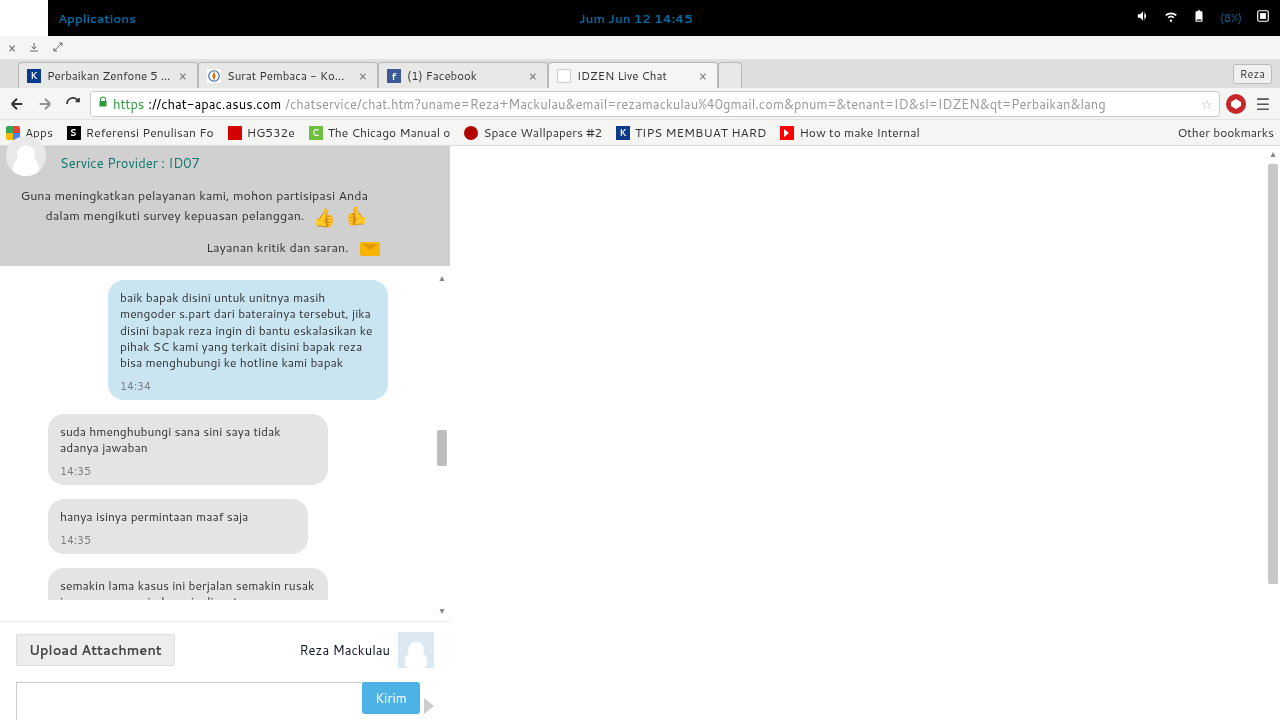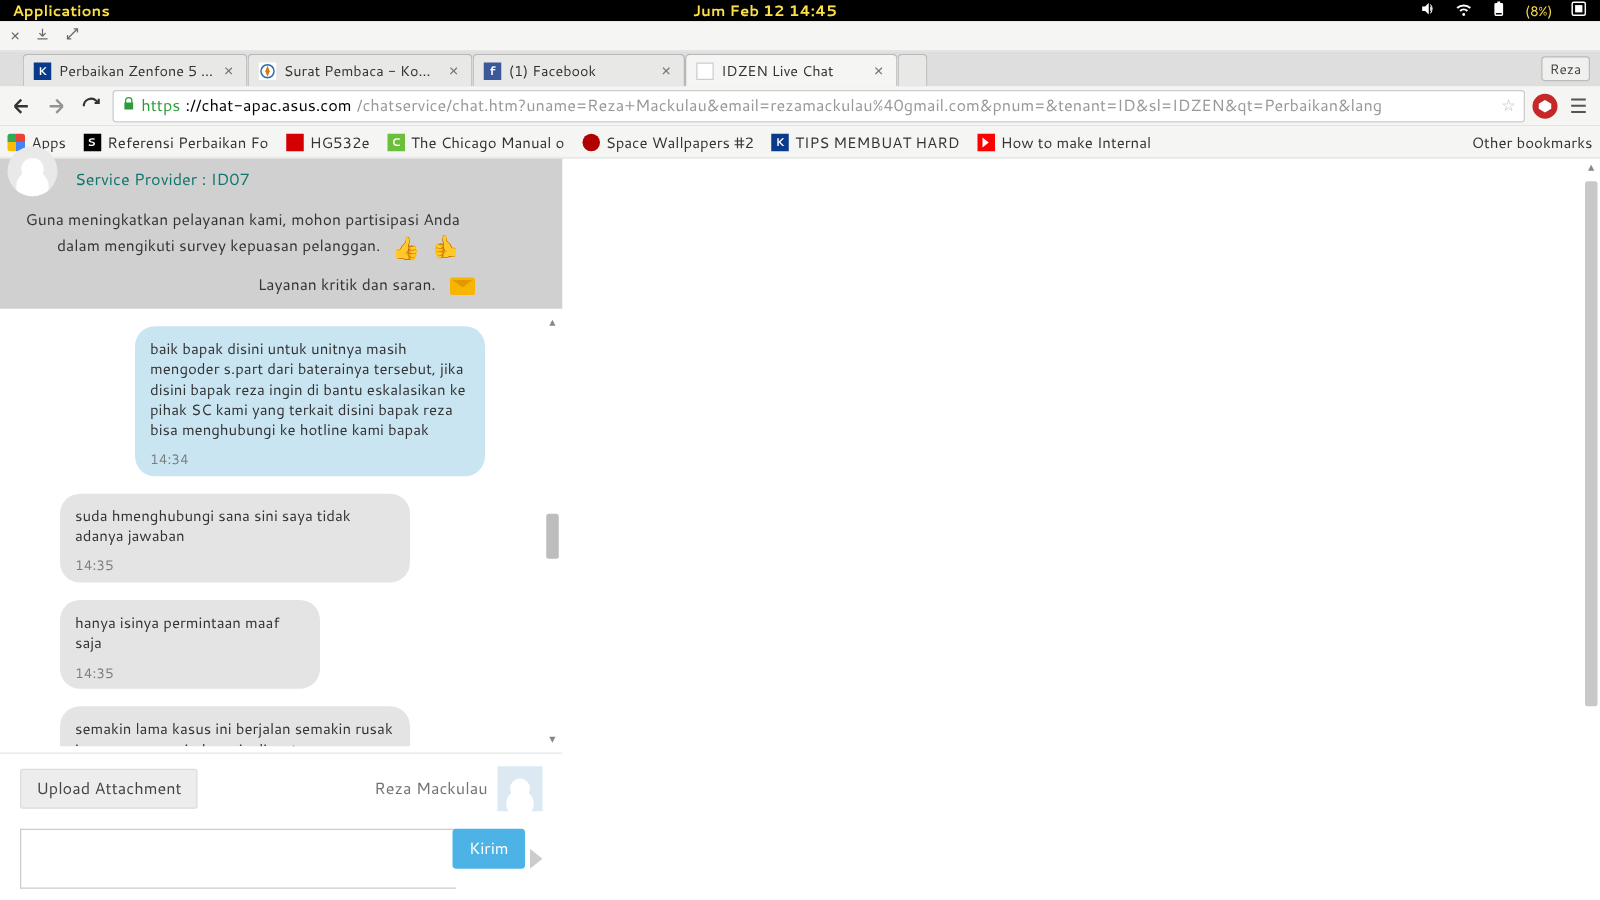--- a/index.html
+++ b/index.html
@@ -1,19 +1,19 @@
 <!DOCTYPE html>
 <html><head>
 <meta charset="utf-8">
 <style>
 * { box-sizing: border-box; margin: 0; padding: 0; font-family: "Cantarell", "Ubuntu", Arial, sans-serif; }
 html, body { width: 1280px; height: 720px; overflow: hidden; background: #fff; }
 
 
-.topbar { background: #000; color: #fde047; height: 17px; display: flex; align-items: center; padding: 0 10px; font-size: 12px; font-weight: 600; }
+.topbar { background: #000; color: #0369a1; height: 36px; display: flex; align-items: center; padding: 0 10px; font-size: 12px; font-weight: 600; margin-left: 48px; }
 .topbar .spacer { flex: 1; }
 .topbar .right { display: flex; align-items: center; gap: 14px; font-weight: 500; }
 .topbar .right .pct { font-size: 11px; }
 .icon-svg { width: 14px; height: 14px; display: inline-block; }
 
 
 .winstrip { height: 24px; display: flex; align-items: center; gap: 12px; padding: 0 8px; background: #f5f5f4; border-bottom: 1px solid #e3e3e3; color: #6a6a6a; font-size: 13px; }
 .winstrip span { cursor: pointer; }
 
 
@@ -71,28 +71,28 @@
 .chat-scroll-inner { position:absolute; left:0; right:18px; top:0; bottom:0; padding: 14px 8px 0 8px; }
 .chat-scroll .vbar { position:absolute; right:2px; top:4px; bottom:4px; width:12px; }
 .chat-scroll .vbar .arrow { font-size:10px; color:#888; text-align:center; }
 .chat-scroll .vbar .vthumb { position:absolute; right:1px; width:10px; background:#bdbdbd; border-radius:2px; }
 
 .msg { border-radius: 16px; padding: 10px 12px 6px 12px; font-size: 12px; color:#333; line-height:1.35; margin-bottom: 14px; position: relative; }
 .msg .time { font-size: 11px; color:#7d7d7d; margin-top:8px; }
 .msg.agent { background:#c9e5f2; margin-left: 100px; width: 280px; }
 .msg.agent .time { text-align:left; }
 .msg.user { background:#e4e4e4; margin-left: 40px; width: 280px; }
-.msg.user.short { width: 208px; }
+.msg.user.short { width: 260px; }
 
 
 .chat-footer { border-top: 1px solid #e6e6e6; padding: 10px 16px 0 16px; background:#fff; }
 .footer-row1 { display:flex; align-items:center; }
-.upload-btn { background:#ededed; border:1px solid #dcdcdc; padding:6px 12px; font-size:13px; color:#444; cursor:pointer; border-radius:2px; }
+.upload-btn { background:#ededed; border:1px solid #dcdcdc; padding:6px 12px; font-size:13px; color:#444; cursor:pointer; border-radius:2px;font-weight:bold; }
 .footer-row1 .spacer { flex:1; }
-.username { font-size:13px; color:#737373; margin-right:8px; }
+.username { font-size:13px; color:#0f172a; margin-right:8px; }
 .user-avatar { width:36px; height:36px; background:#dce9f2; display:inline-block; position:relative; }
 .user-avatar::after{ content:""; position:absolute; left:50%; top:58%; width:22px; height:22px; background:#fff; border-radius:50%; transform:translate(-50%, -10%); box-shadow: 0 -12px 0 -3px #fff; }
 
 .footer-row2 { display:flex; margin-top:14px; gap:0; }
 .msg-input { flex:1; height:48px; border:1px solid #ccc; border-right:none; background:#fff; padding:6px; font-size:13px; resize:none; outline:none; }
 .send-btn { width:58px; background:#4db3e6; color:#fff; border:none; font-size:13px; cursor:pointer; border-radius:3px; margin-left:-3px; z-index:1; height:32px; }
 .speech-triangle { width:0; height:0; border-top:8px solid transparent; border-bottom:8px solid transparent; border-left:10px solid #ccc; align-self:center; margin-left:4px; }
 
 
 .fav-k { background:#0a3a8a; color:#fff; font-size:9px; font-weight:700; display:flex; align-items:center; justify-content:center; }
@@ -110,21 +110,21 @@
 .bmicon.yt { background:#ff0000; position:relative; }
 .bmicon.yt::after{content:""; position:absolute; left:4px; top:3px; border-left:5px solid #fff; border-top:4px solid transparent; border-bottom:4px solid transparent;}
 .bmicon.folder { background:#f3c14b; border-radius:2px; }
 </style>
 </head>
 <body>
 
 <div class="topbar">
   <span>Applications</span>
   <span class="spacer"></span>
-  <span>Jum Feb 12   14:45</span>
+  <span>Jum Jun 12   14:45</span>
   <span class="spacer"></span>
   <span class="right">
     <span>
       <svg class="icon-svg" viewBox="0 0 24 24" fill="#fff">
           <path d="M3 9v6h4l5 5V4L7 9H3zm13 3a4 4 0 00-2-3.5v7A4 4 0 0016 12zm-2-7v2a7 7 0 010 10v2a9 9 0 000-14z"></path>
         </svg>
     </span>
     <span>
       <svg class="icon-svg" viewBox="0 0 24 24" fill="#fff">
           <path d="M12 18a2 2 0 100 4 2 2 0 000-4zm-6-4l2 2a6 6 0 018 0l2-2a9 9 0 00-12 0zm-4-4l2 2a12 12 0 0116 0l2-2a15 15 0 00-20 0z"></path>
@@ -224,21 +224,21 @@
   <div class="menu-icon">☰</div>
 </div>
 
 <div class="bmbar">
   <span class="bm-item">
     <span class="bmicon apps"></span>
     <span>Apps</span>
   </span>
   <span class="bm-item">
       <span class="bmicon sd"></span>
-      <span>Referensi Perbaikan Fo</span>
+      <span>Referensi Penulisan Fo</span>
     </span>
   <span class="bm-item">
       <span class="bmicon hw"></span>
       <span>HG532e</span>
     </span>
   <span class="bm-item">
       <span class="bmicon cm">C</span>
       <span>The Chicago Manual o</span>
     </span>
   <span class="bm-item">

